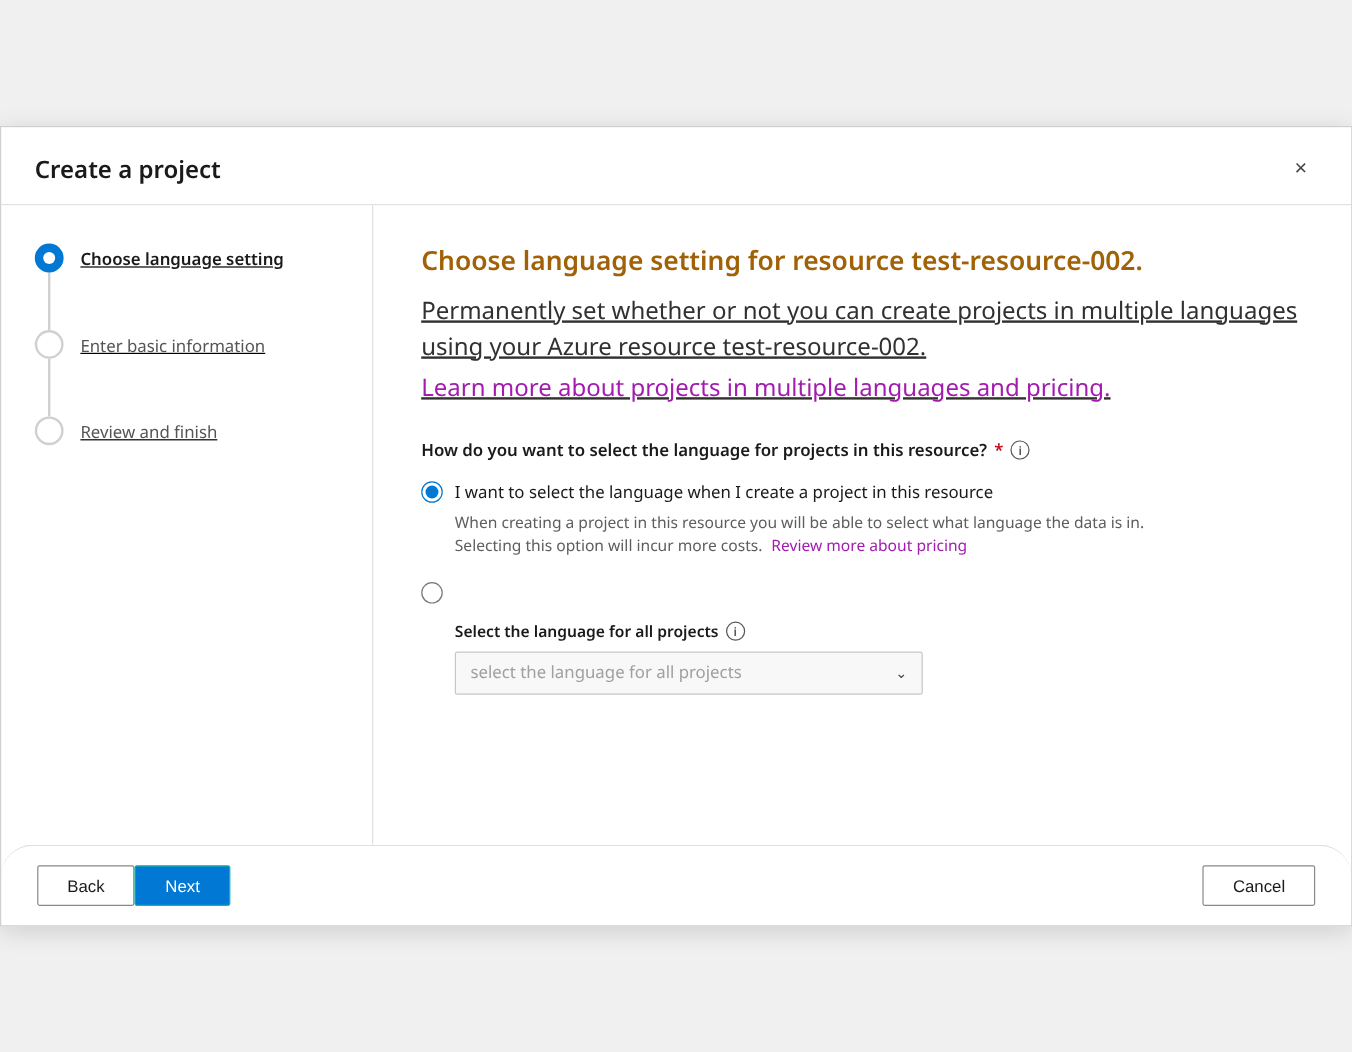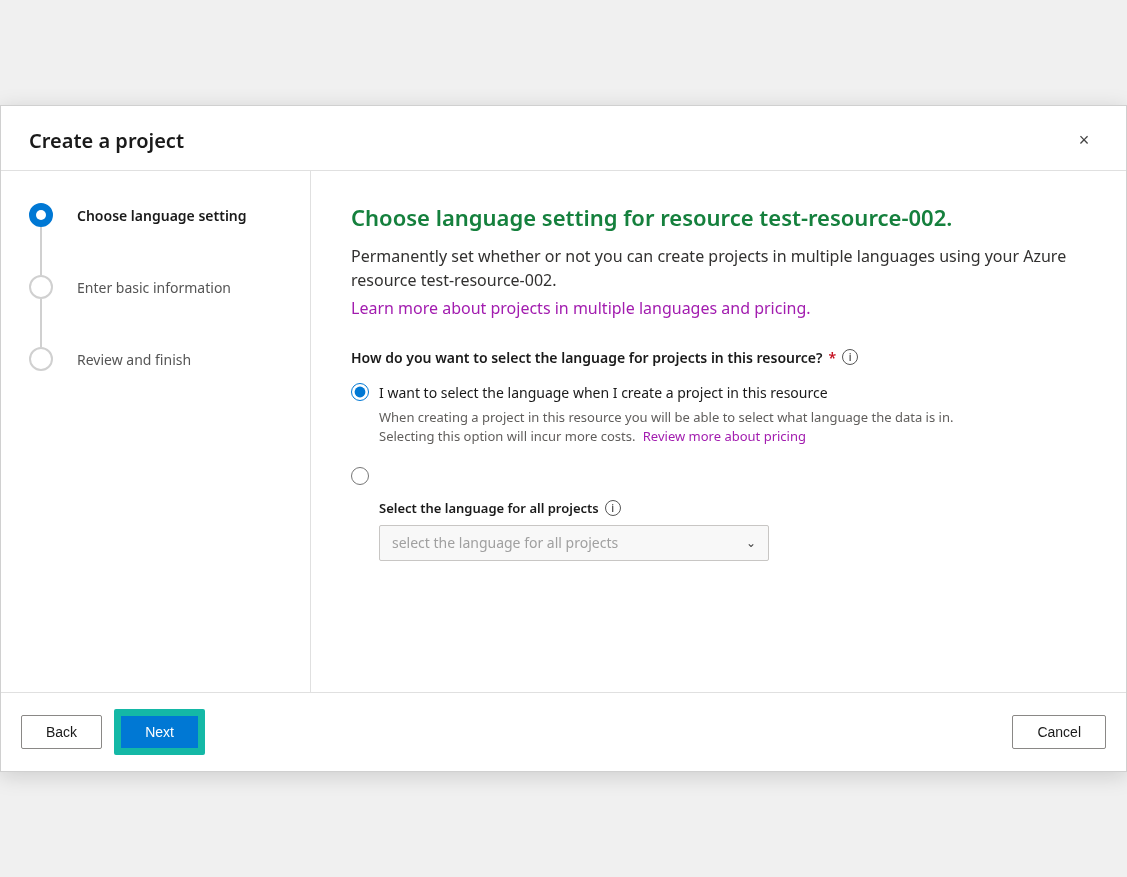--- a/index.html
+++ b/index.html
@@ -55,23 +55,24 @@
     .sidebar {
       width: 310px;
       border-right: 1px solid #e0e0e0;
       padding: 32px 28px;
       display: flex;
       flex-direction: column;
       gap: 0;
     }
     .step-item {
       display: flex;
-      align-items: center;
-      gap: 24px;
+      align-items: flex-end;
+      gap: 14px;
       position: relative;
+      text-decoration: underline;
     }
     .step-connector {
       width: 2px;
       height: 48px;
       background: #d0d0d0;
       margin-left: 11px;
     }
     .step-circle {
       width: 24px;
       height: 24px;
@@ -108,29 +109,30 @@
       color: #555;
     }
     .main-content {
       flex: 1;
       padding: 32px 40px;
       overflow-y: auto;
     }
     .section-title {
       font-size: 22px;
       font-weight: 600;
-      color: #15803d;
+      color: #a16207;
       margin-bottom: 12px;
       line-height: 1.3;
     }
     .description-text {
-      font-size: 16px;
+      font-size: 20px;
       color: #323130;
       line-height: 1.5;
       margin-bottom: 4px;
+      text-decoration: underline;
     }
     .link-text {
       color: #a21caf;
       text-decoration: none;
       cursor: pointer;
     }
     .question-section {
       margin-top: 28px;
     }
     .question-label {
@@ -212,41 +214,41 @@
     .language-dropdown-placeholder {
       color: #a0a0a0;
       font-size: 14px;
     }
     .chevron-icon {
       color: #444;
       font-size: 12px;
     }
     .dialog-footer {
       border-top: 1px solid #e0e0e0;
-      padding: 16px 20px;
-      display: flex;
-      align-items: center;
-      gap: 12px;
+      padding: 16px 30px;
+      display: flex;
+      align-items: center;
+      border-radius: 26px;
     }
     .btn {
       padding: 8px 24px;
       font-size: 14px;
       font-weight: 500;
       cursor: pointer;
       border-radius: 2px;
       min-width: 80px;
     }
     .btn-secondary {
       background: #ffffff;
       border: 1px solid #8a8886;
       color: #1a1a1a;
     }
     .btn-primary {
       background: #0078d4;
-      border: 7px solid #14b8a6;
+      border: 1px solid #14b8a6;
       color: #ffffff;
       text-align: center;
     }
     .btn-cancel {
       margin-left: auto;
     }
   </style>
 </head>
 <body>
 

